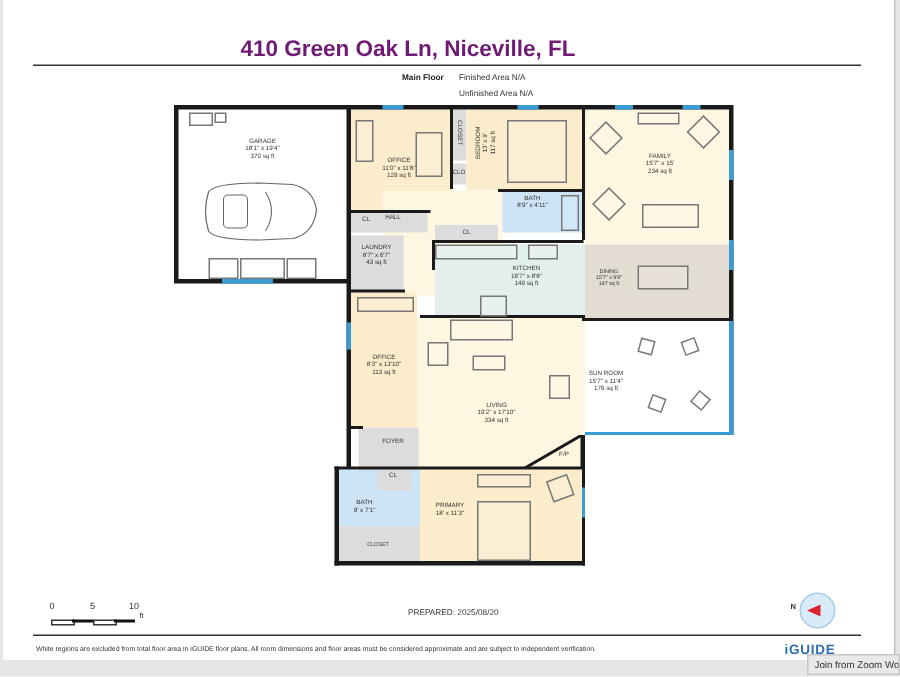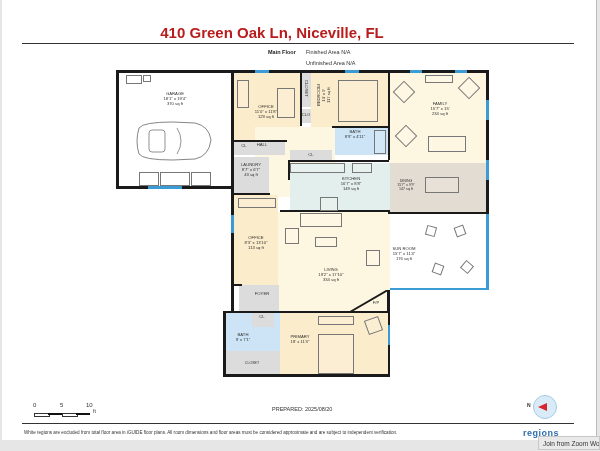--- a/index.html
+++ b/index.html
@@ -1,18 +1,18 @@
 <!DOCTYPE html>
 <html><head>
 <meta charset="utf-8">
 <style>
   html, body { margin:0; padding:0; }
   body { width:600px; height:451px; background:#e6e6e6; position:relative; overflow:hidden; font-family:"Liberation Sans", sans-serif; }
   .page { position:absolute; left:2px; top:0; width:594px; height:440px; background:#ffffff; border-right:1px solid #bbb; }
-  .title { position:absolute; left:0; width:544px; top:24px; text-align:center; font-weight:bold; font-size:15px; color:#b91c1c; }
+  .title { position:absolute; left:0; width:544px; top:24px; text-align:center; font-weight:bold; font-size:15px; color:#701a75; }
   .rule { position:absolute; left:22px; width:552px; height:1px; background:#333; }
   .meta-label { position:absolute; left:268px; top:49px; font-size:5.5px; font-weight:bold; color:#222; }
   .meta-val { position:absolute; left:306px; font-size:5.5px; color:#333; }
   .plan { position:absolute; left:0; top:0; width:600px; height:451px; }
   .room { position:absolute; box-sizing:border-box; }
   .rlabel { position:absolute; text-align:center; font-size:4.2px; line-height:4.8px; color:#333; white-space:nowrap; transform:translateX(-50%); }
   .rlabel b { font-weight:normal; display:block; }
   .wall { position:absolute; background:#1a1a1a; }
   .win { position:absolute; background:#3a9bd5; }
   .furn { position:absolute; border:0.8px solid #777; box-sizing:border-box; background:rgba(255,255,255,0.15); }
@@ -223,15 +223,15 @@
 
 <div class="prepared">PREPARED: 2025/08/20</div>
 
 <div class="compass">
   <span class="n">N</span>
   <span class="arrow"></span>
 </div>
 
 <div class="rule" style="top:423px;"></div>
 <div class="disclaimer">White regions are excluded from total floor area in iGUIDE floor plans. All room dimensions and floor areas must be considered approximate and are subject to independent verification.</div>
-<div class="brand">regions</div>
+<div class="brand">iGUIDE</div>
 
 <div class="tooltip">Join from Zoom Wor</div>
 
 </body></html>

